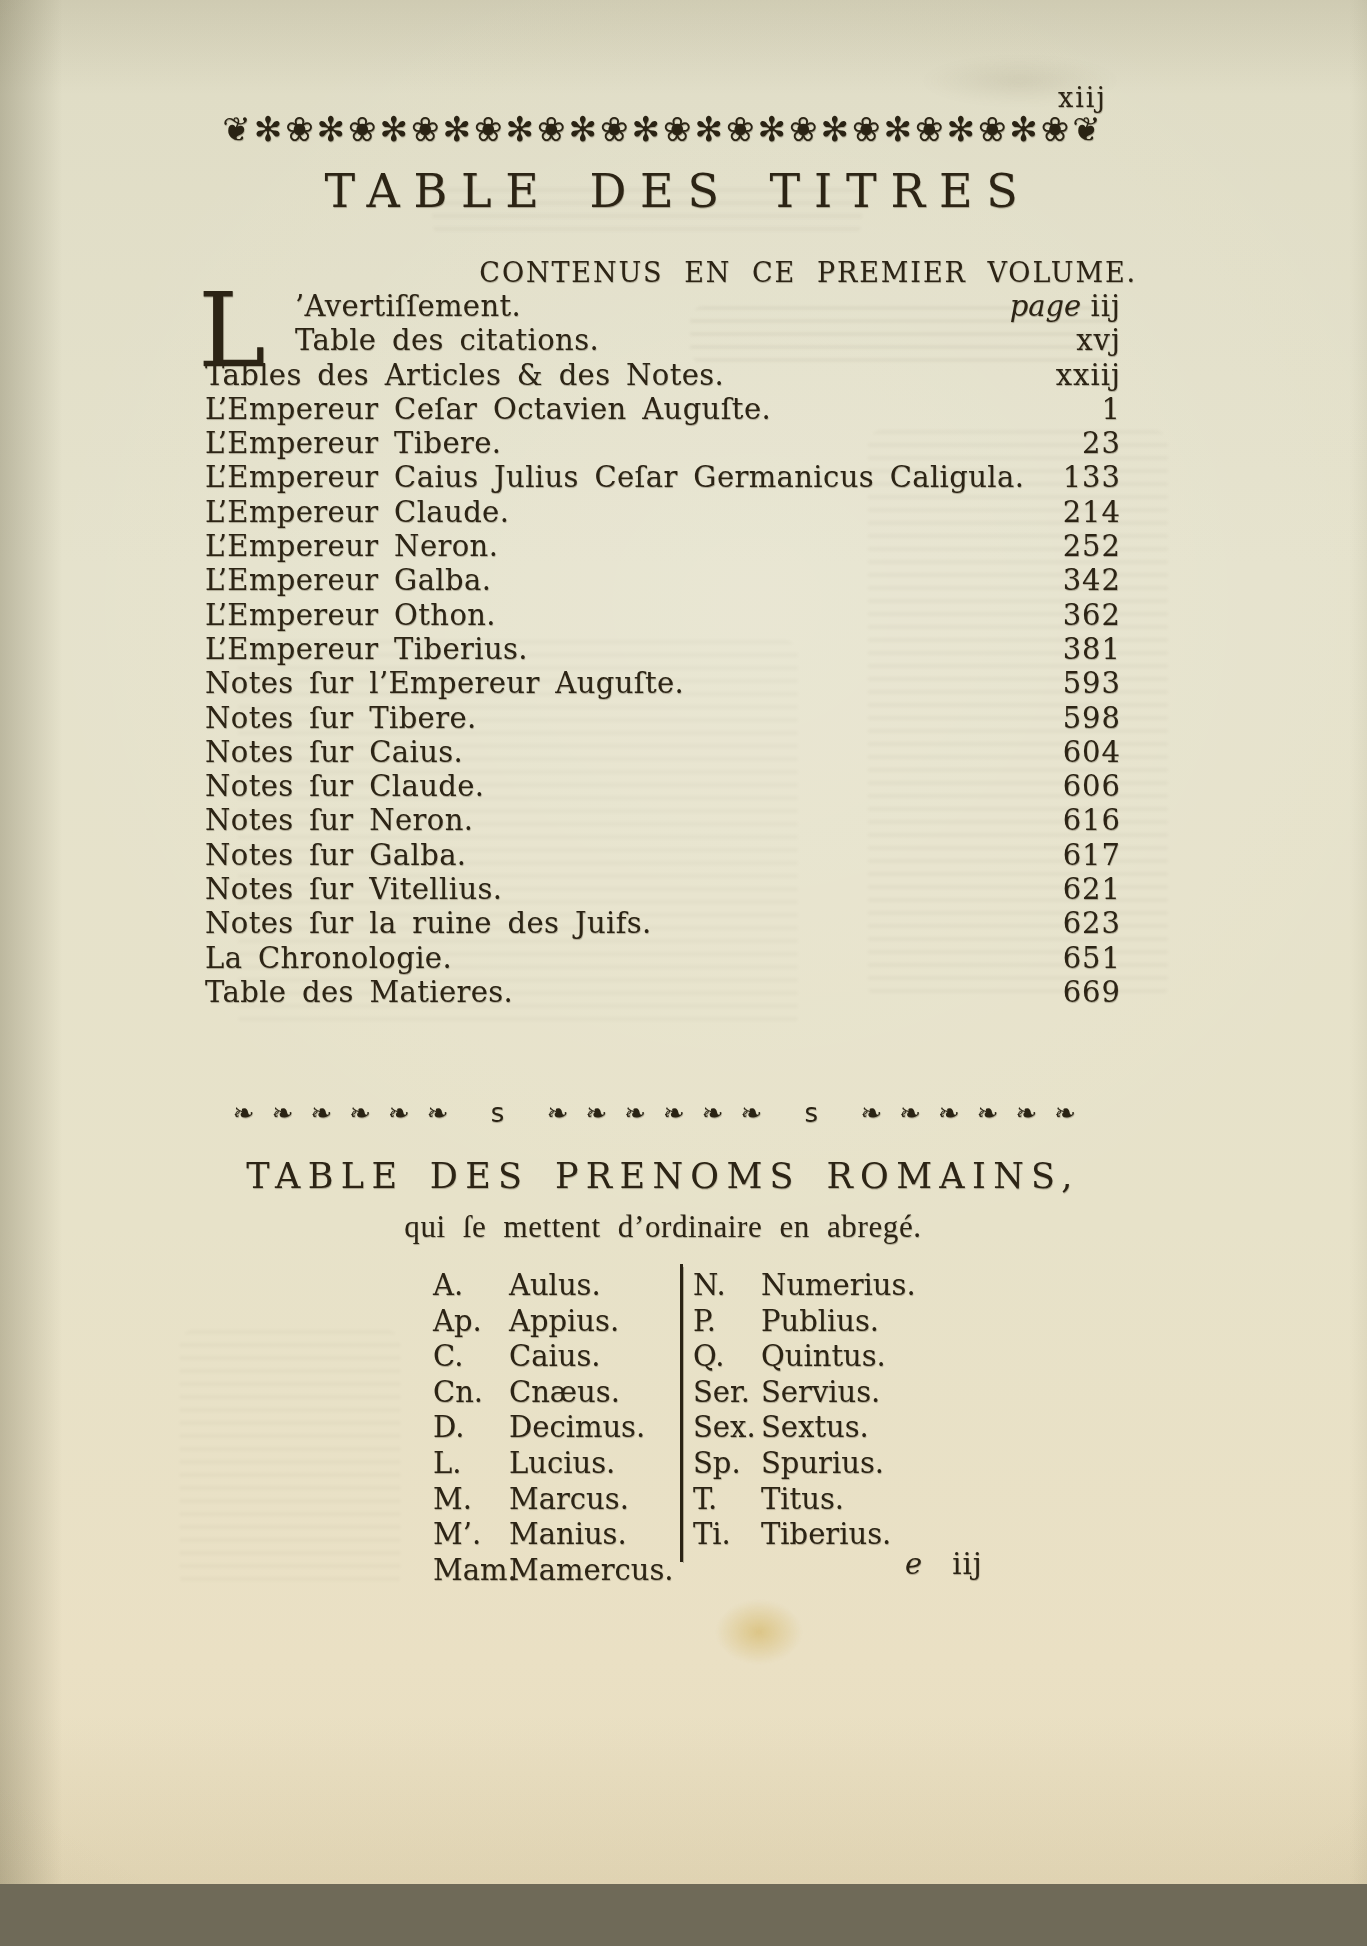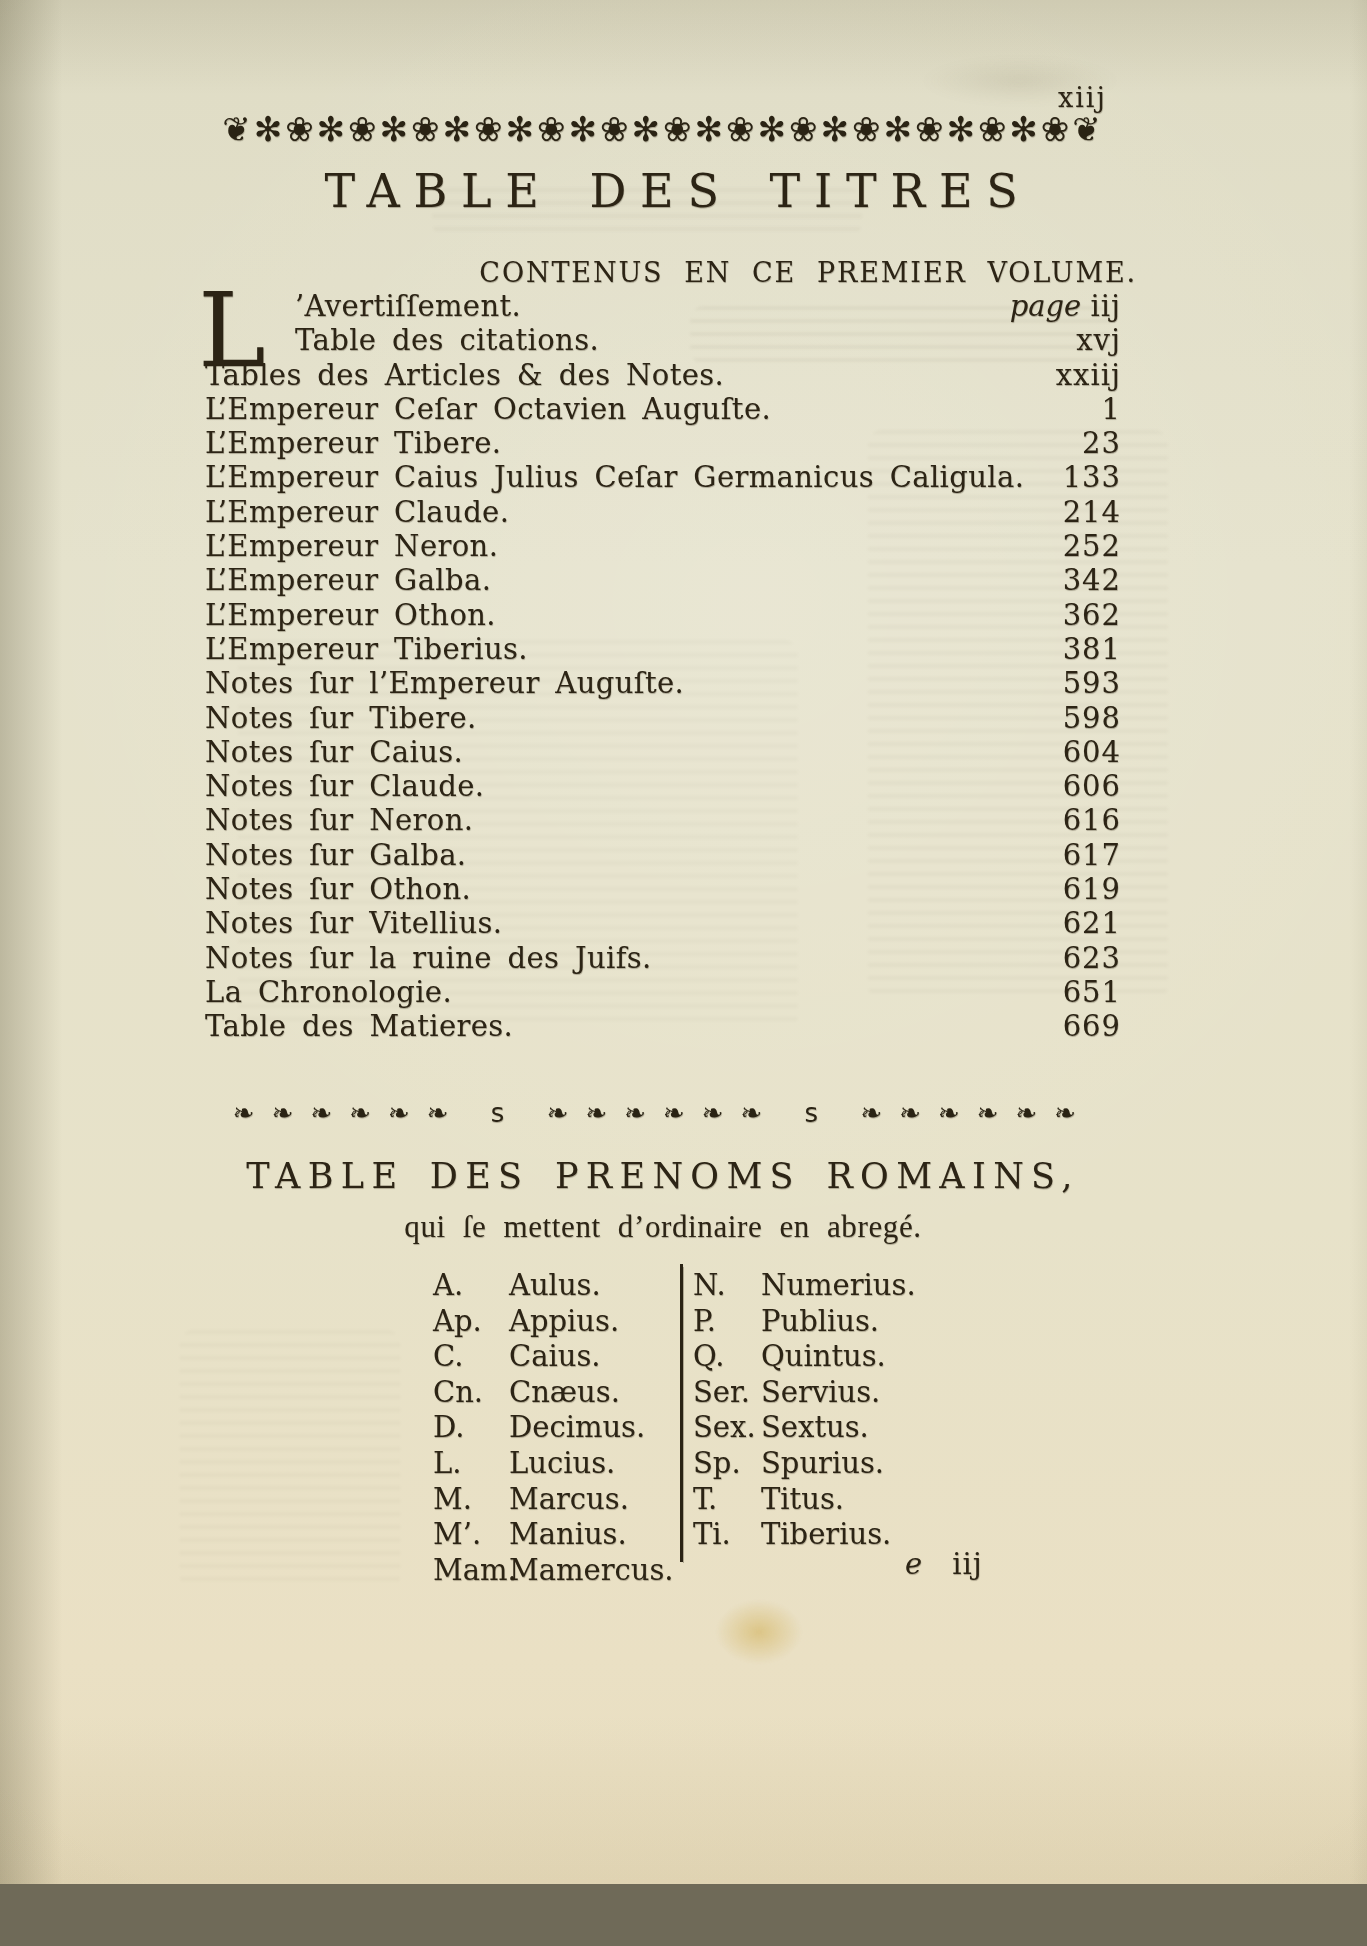--- a/index.html
+++ b/index.html
@@ -160,24 +160,20 @@
       </div>
       <div class="toc-row">
         <span class="toc-label">Notes ſur Neron.</span>
         <span class="toc-page">616</span>
       </div>
       <div class="toc-row">
         <span class="toc-label">Notes ſur Galba.</span>
         <span class="toc-page">617</span>
       </div>
       <div class="toc-row">
-        <span class="toc-label">Notes ſur Othon.</span>
-        <span class="toc-page">619</span>
-      </div>
-      <div class="toc-row">
         <span class="toc-label">Notes ſur Vitellius.</span>
         <span class="toc-page">621</span>
       </div>
       <div class="toc-row">
         <span class="toc-label">Notes ſur la ruine des Juifs.</span>
         <span class="toc-page">623</span>
       </div>
       <div class="toc-row">
         <span class="toc-label">La Chronologie.</span>
         <span class="toc-page">651</span>

